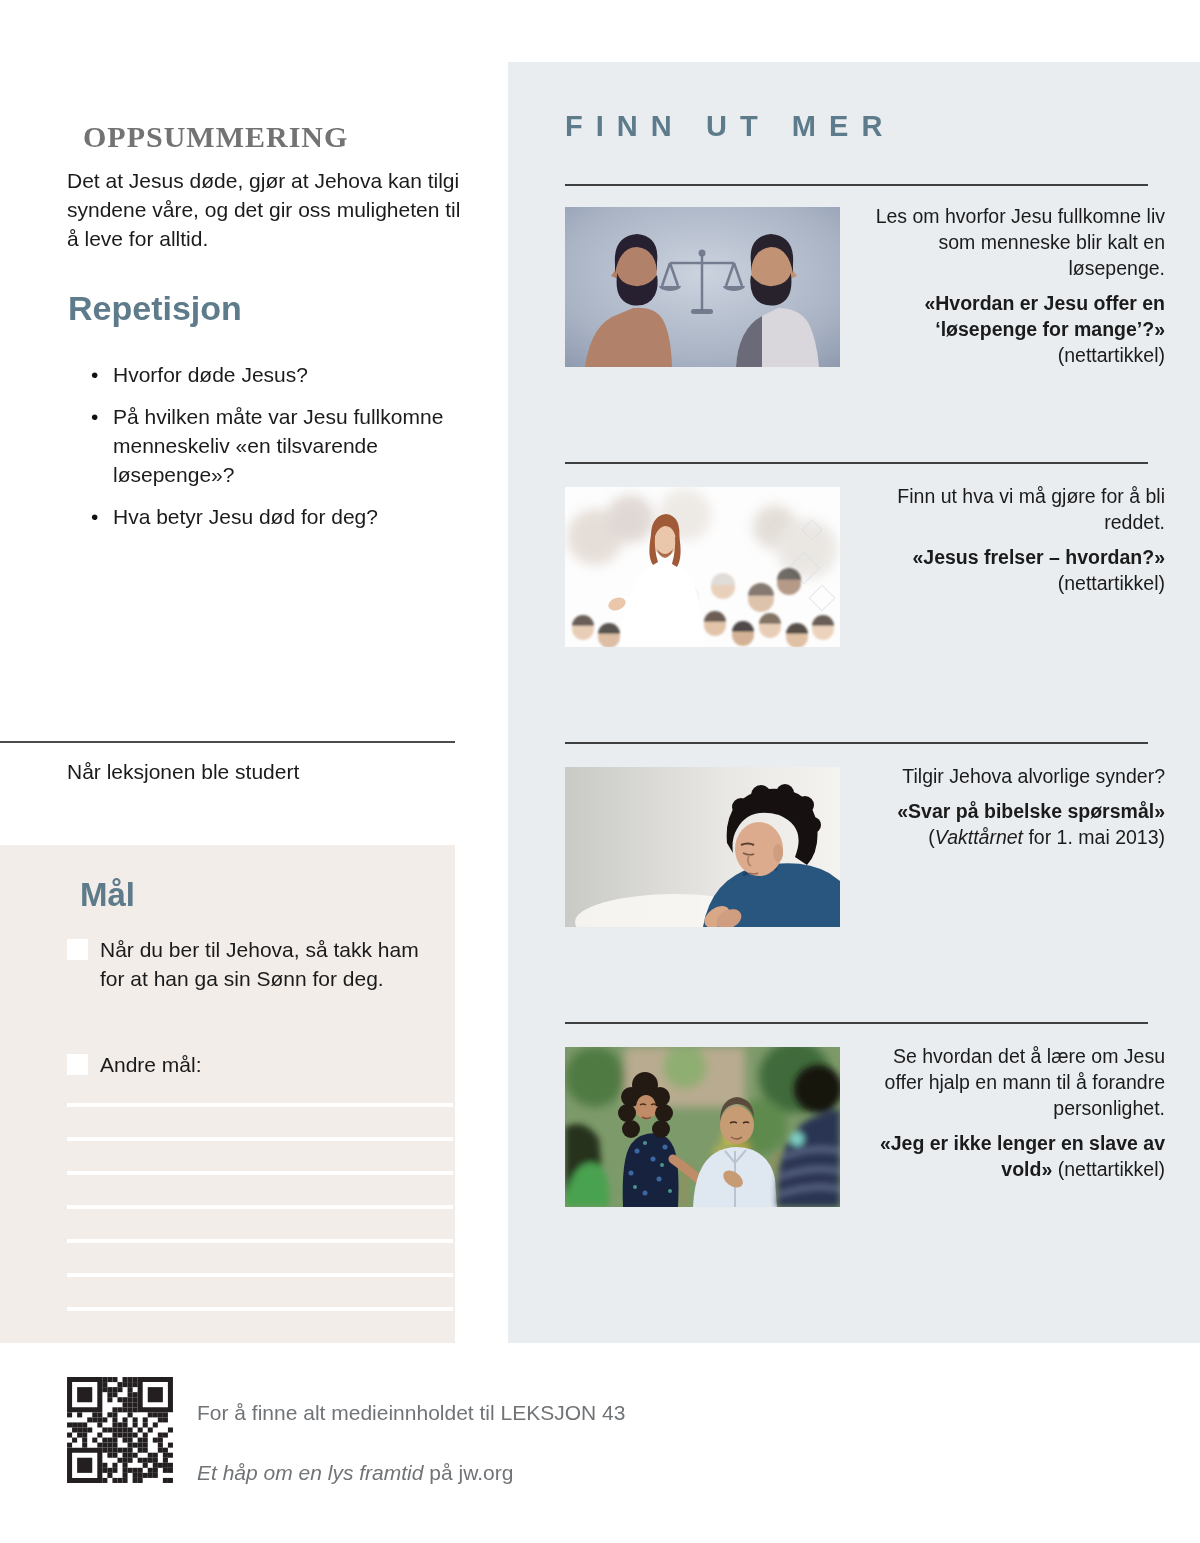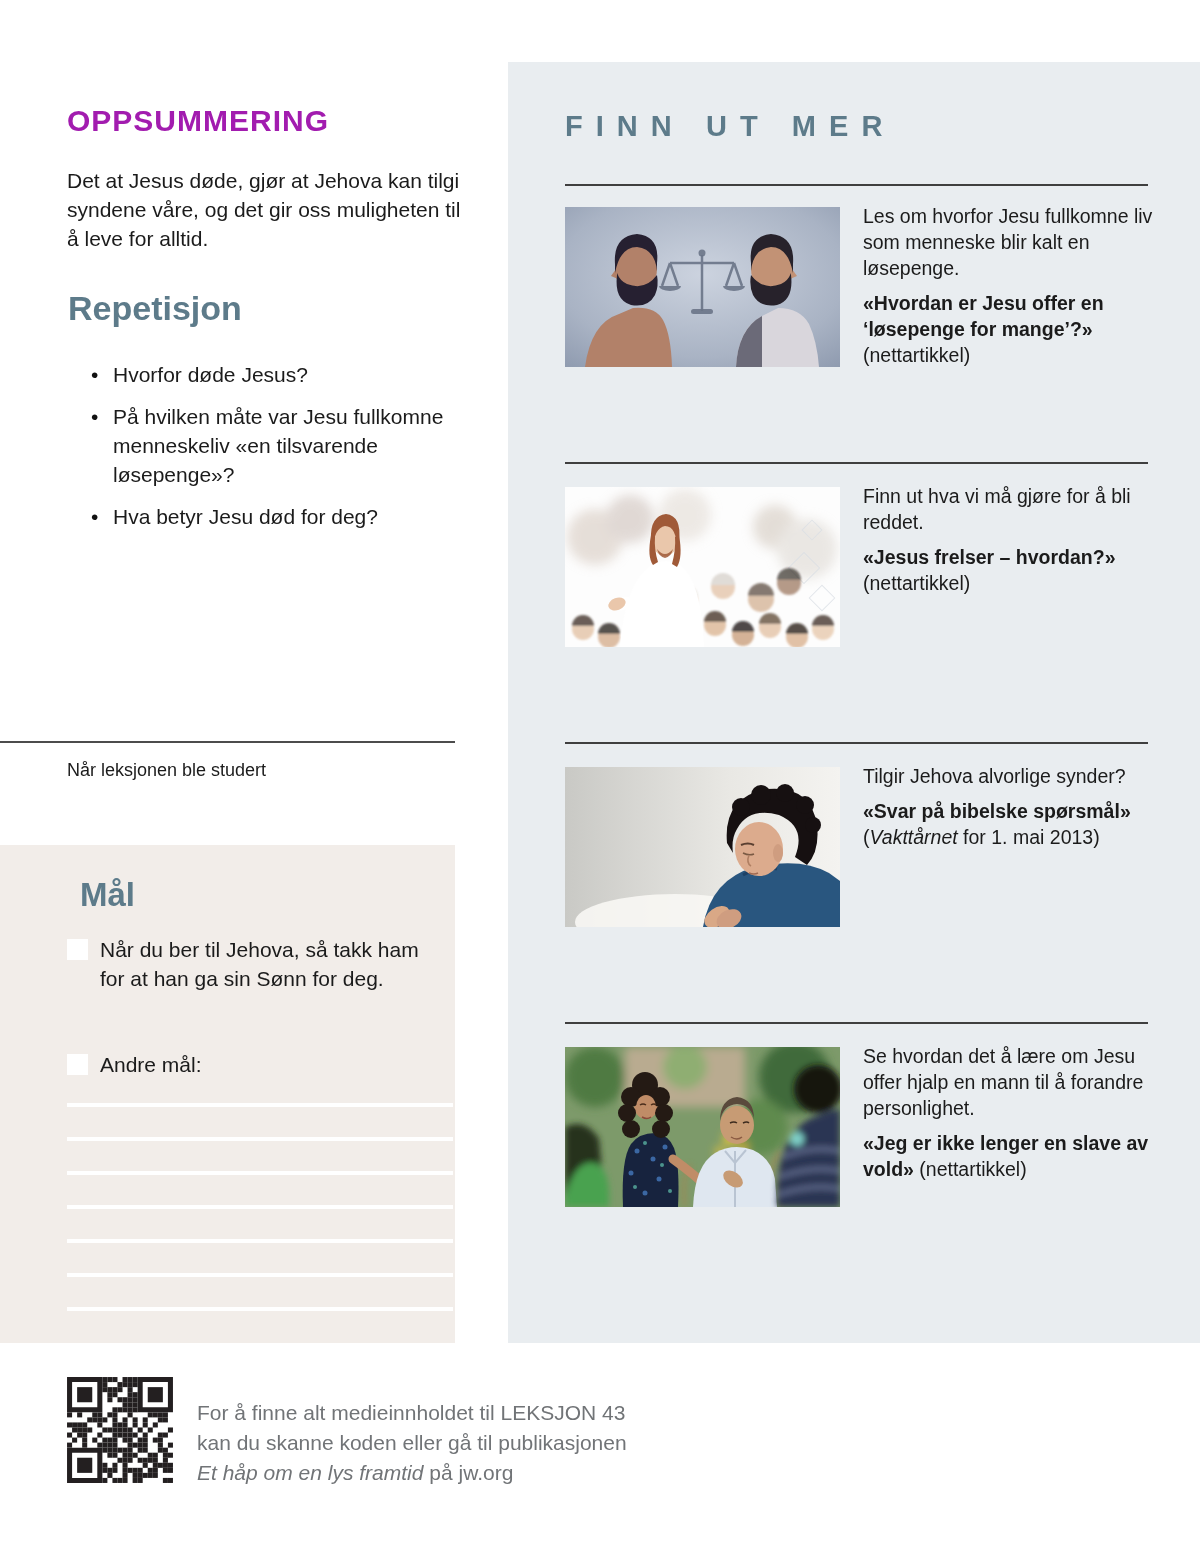--- a/index.html
+++ b/index.html
@@ -3,42 +3,42 @@
 <meta charset="utf-8">
 <style>
   html,body{margin:0;padding:0;background:#ffffff;}
   .page{
     position:relative;width:1200px;height:1543px;background:#ffffff;
     font-family:"Liberation Sans",sans-serif;color:#1b1b1b;overflow:hidden;
   }
   
   .summary-title{
     position:absolute;left:67px;top:104px;font-size:30px;font-weight:bold;
-    letter-spacing:1px;color:#a21caf;margin:0;
+    letter-spacing:1px;color:#737373;margin:16px;font-family:Liberation Serif, serif;
   }
   .summary-body{
     position:absolute;left:67px;top:166px;width:400px;font-size:21px;line-height:29px;margin:0;
   }
   .review-title{
     position:absolute;left:67px;top:288px;font-size:34px;font-weight:bold;color:#5d7b8a;margin:1px;
   }
   .review-list{
     position:absolute;left:67px;top:360px;width:400px;margin:0;padding:0;list-style:none;
   }
   .review-list li{
     position:relative;padding-left:46px;font-size:21px;line-height:29px;margin-bottom:13px;
   }
   .review-list li::before{
     content:"•";position:absolute;left:24px;top:0;font-size:21px;color:#111;
   }
   .left-rule{
     position:absolute;left:0;top:741px;width:455px;height:2px;background:#4c4c4c;
   }
   .studied-label{
-    position:absolute;left:67px;top:760px;font-size:18px;margin:0;
+    position:absolute;left:67px;top:760px;font-size:21px;margin:0;
   }
   
   .goals-box{
     position:absolute;left:0;top:845px;width:455px;height:498px;background:#f2ede9;
   }
   .goals-title{
     position:absolute;left:67px;top:18px;font-size:33px;font-weight:bold;color:#5d7b8a;margin:13px;
   }
   .goal-row{position:absolute;left:67px;width:360px;}
   .goal-row.r1{top:90px;}
@@ -58,21 +58,21 @@
     position:absolute;left:57px;top:48px;font-size:29px;font-weight:bold;
     letter-spacing:0.45em;color:#5d7b8a;margin:0;
   }
   .item-rule{
     position:absolute;left:57px;width:583px;height:2px;background:#3f3f3f;
   }
   .fom-item{position:absolute;left:57px;width:600px;}
   .fom-img{
     position:absolute;left:0;top:0;width:275px;height:160px;display:block;overflow:hidden;
   }
-  .fom-text{position:absolute;left:298px;top:-4px;width:302px;}
+  .fom-text{position:absolute;left:298px;top:-4px;width:302px;text-align:right;}
   .fom-text p{margin:0;font-size:19.5px;line-height:26px;}
   .fom-text .desc{margin-bottom:9px;}
   .fom-text .ref{font-weight:bold;}
   .fom-text .src{font-weight:normal;}
   .fom-text .it{font-style:italic;}
   
   .qr{position:absolute;left:62px;top:1372px;width:116px;height:116px;}
   .footer-text{
     position:absolute;left:197px;top:1398px;width:480px;font-size:21px;line-height:30px;
     color:#717477;margin:0;
@@ -591,17 +591,17 @@
         <rect x="15" y="15" width="15" height="15"></rect>
         <path d="M75 5 h35 v35 h-35 z M80 10 v25 h25 v-25 z" fill-rule="evenodd"></path>
         <rect x="85" y="15" width="15" height="15"></rect>
         <path d="M5 75 h35 v35 h-35 z M10 80 v25 h25 v-25 z" fill-rule="evenodd"></path>
         <rect x="15" y="85" width="15" height="15"></rect>
       </g>
     </svg>
   </div>
   <p class="footer-text">
     <span>For å finne alt medieinnholdet til LEKSJON 43</span><br>
-    <span>kan du skanne koden eller gå til publikasjonen</span><br>
+    <br>
     <span class="it">Et håp om en lys framtid</span><span> på jw.org</span>
   </p>
 
 </div>
 
 </body></html>

